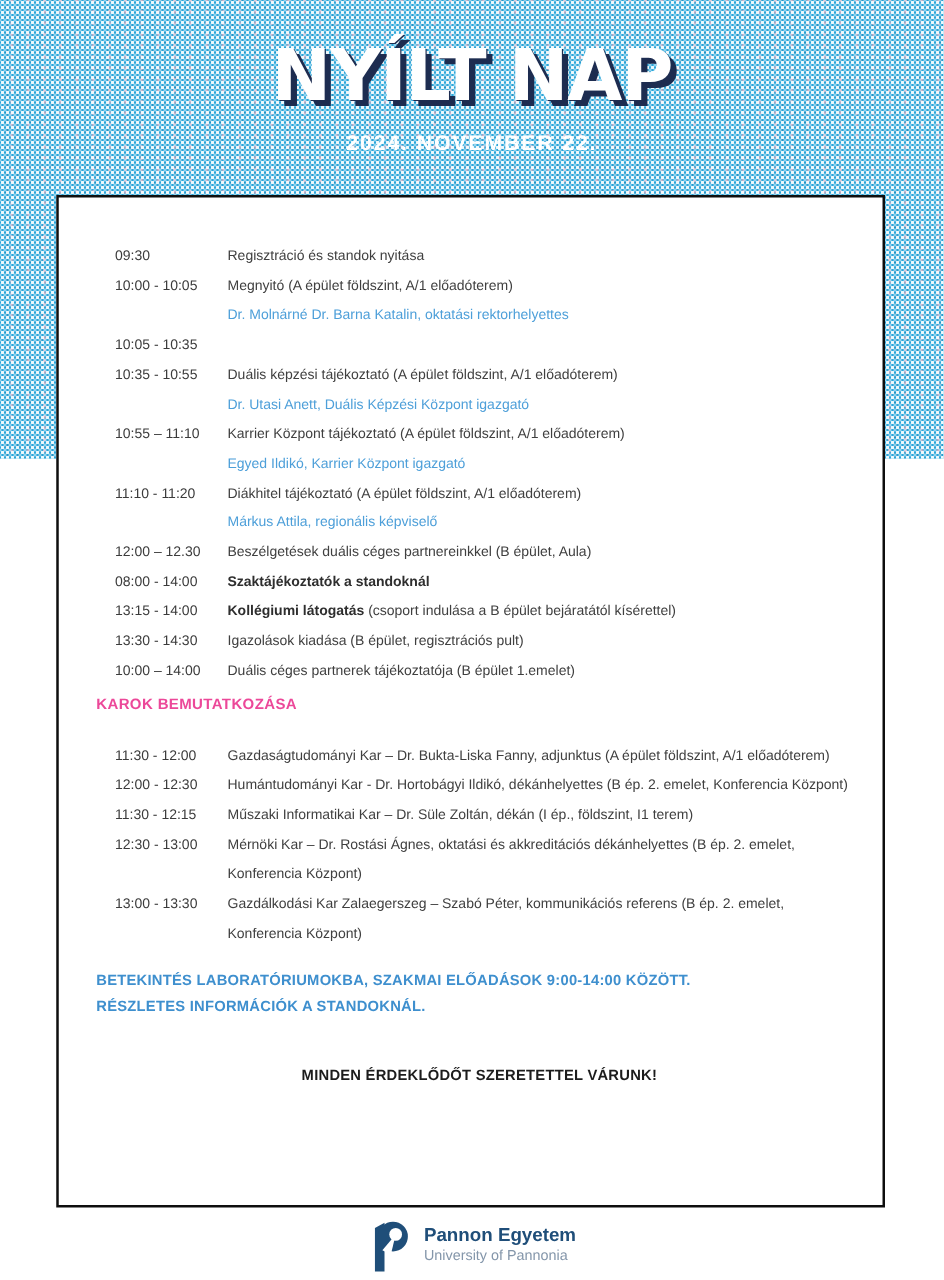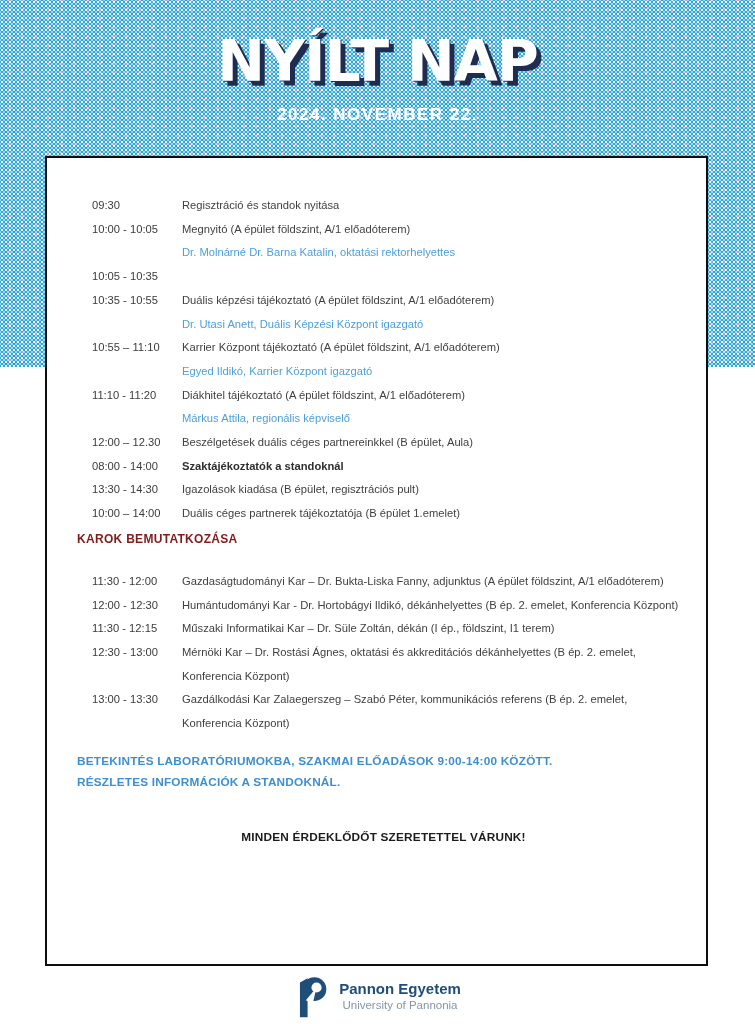--- a/index.html
+++ b/index.html
@@ -46,41 +46,41 @@
   }
   .sched { margin-left:15px; }
   .row { display:flex; align-items:flex-start; }
   .row .time  { flex:0 0 90px; font-size:11.2px; line-height:23.7px; color:#3b3b3b; }
   .row .event { flex:1; max-width:526px; font-size:11.2px; line-height:23.7px; color:#3f3f3f; }
   .ev-bold { font-weight:bold; color:#2e2e2e; }
   .speaker { color:#4d9fd9; }
 
   .section-heading {
     margin:6px 0 24px 0;
-    font-size:12px; font-weight:bold; color:#7f1d1d; letter-spacing:0.3px;
+    font-size:12px; font-weight:bold; color:#ec4899; letter-spacing:0.3px;
   }
 
   .info {
     margin-top:15px;
     font-size:11.8px; font-weight:bold; line-height:21px;
     color:#3e8fce; letter-spacing:0.2px;
   }
 
   .closing {
     margin-top:37px; text-align:center;
     font-size:11.8px; font-weight:bold; color:#1c1c1c; letter-spacing:0.2px;
   }
 
   
   .footer {
     position:absolute; left:0; top:974px; width:755px;
     display:flex; justify-content:center; align-items:center; gap:11px;
   }
   .logo-mark { flex:0 0 auto; display:block; }
-  .logo-text { text-align:center; }
+  .logo-text { text-align:left; }
   .logo-name { font-size:15px; font-weight:bold; color:#1f4e79; line-height:1.2; }
   .logo-sub  { font-size:11.5px; color:#8496aa; line-height:1.25; }
 </style>
 </head>
 <body>
 
 <div class="page">
 
   <div class="hero">
     <div class="hero-title">NYÍLT NAP</div>
@@ -142,20 +142,27 @@
   </div>
 
   <div class="row">
     <div class="time">08:00 - 14:00</div>
     <div class="event">
       <span class="ev-bold">Szaktájékoztatók a standoknál</span><span class="ev-text"></span>
       
     </div>
   </div>
 
+  <div class="row">
+    <div class="time">13:15 - 14:00</div>
+    <div class="event">
+      <span class="ev-bold">Kollégiumi látogatás</span><span class="ev-text"> (csoport indulása a B épület bejáratától kísérettel)</span>
+      
+    </div>
+  </div>
 
   <div class="row">
     <div class="time">13:30 - 14:30</div>
     <div class="event">
       <span class="ev-bold"></span><span class="ev-text">Igazolások kiadása (B épület, regisztrációs pult)</span>
       
     </div>
   </div>
 
   <div class="row">

